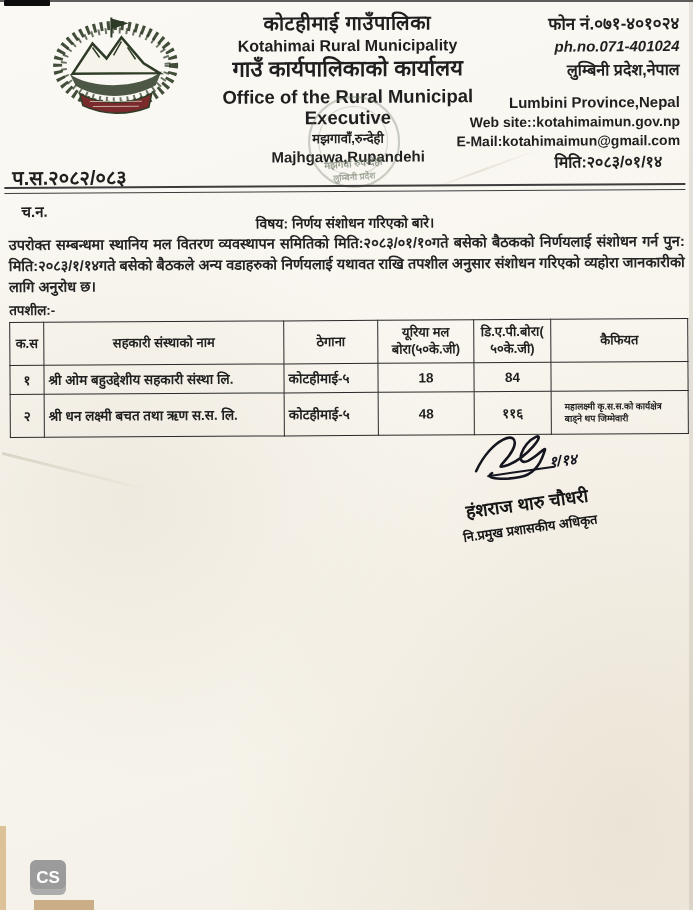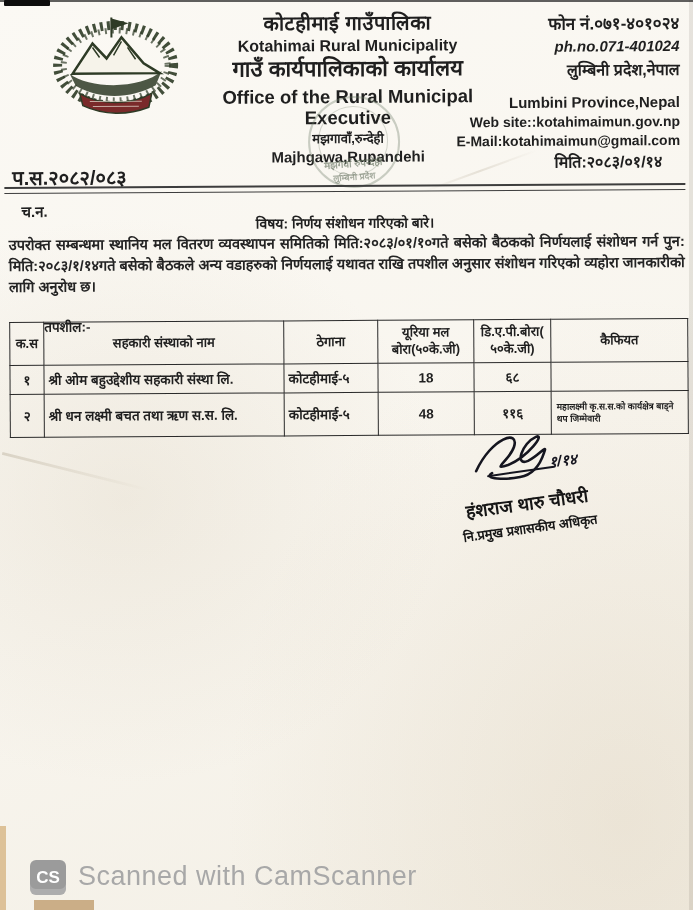--- a/index.html
+++ b/index.html
@@ -56,32 +56,32 @@
     border:1px solid rgba(105,120,100,.3);position:absolute;}
   .stamp-l1{left:300px;top:156px;width:110px;text-align:center;font-size:10px;
     color:rgba(98,112,92,.62);transform:rotate(-4deg);font-weight:bold;}
   .stamp-l2{left:306px;top:170px;width:100px;text-align:center;font-size:9px;
     color:rgba(98,112,92,.55);transform:rotate(-4deg);font-weight:bold;}
 
   
   .chn{left:14px;top:199px;font-size:15px;font-weight:bold;margin-left:9px;}
   .subject{left:0;top:213px;width:693px;text-align:center;font-size:14px;font-weight:bold;}
   .para{left:10px;top:233px;width:676px;font-size:14.5px;line-height:21px;text-align:justify;font-weight:bold;color:#242424;}
-  .tapasil{left:10px;top:316px;font-size:13.5px;font-weight:bold;margin-left:35px;}
+  .tapasil{left:10px;top:299px;font-size:13.5px;font-weight:bold;}
 
   
   .tbl-wrap{left:10px;top:320px;width:678px;}
   table{border-collapse:collapse;width:678px;table-layout:fixed;}
   th,td{border:1.4px solid #2a2a2a;padding:2px 4px;vertical-align:middle;overflow:hidden;}
   th{font-size:13px;font-weight:bold;text-align:center;line-height:1.3;height:38px;}
   td{font-size:13.5px;font-weight:bold;}
   .c-center{text-align:center;}
   .row1 td{height:24px;}
   .row2 td{height:38px;}
-  td.remarks-small{font-size:9px;font-weight:bold;line-height:1.35;padding:2px 5px;}
+  td.remarks-small{font-size:9px;font-weight:bold;line-height:1.35;padding:2px 13px;}
 
   
   .sig-svg{left:462px;top:428px;width:150px;height:62px;}
   .sig-scribble{left:549px;top:451px;font-size:15px;font-weight:bold;font-style:italic;transform:rotate(-6deg);color:#15151f;}
   .sig-block{left:428px;top:492px;width:200px;text-align:center;transform:rotate(-7.5deg);}
   .sig-name{font-size:18px;font-weight:bold;color:#161616;}
   .sig-title{font-size:13px;font-weight:bold;margin-top:4px;color:#161616;}
 
   
   .cs-badge{left:30px;top:860px;width:36px;height:35px;background:#9b9b9b;border-radius:6px;
@@ -173,21 +173,21 @@
             </th>
             <th>कैफियत</th>
           </tr>
         </thead>
         <tbody>
           <tr class="row1">
             <td class="c-center">१</td>
             <td>श्री ओम बहुउद्देशीय सहकारी संस्था लि.</td>
             <td>कोटहीमाई-५</td>
             <td class="c-center">18</td>
-            <td class="c-center">६८</td>
+            <td class="c-center">84</td>
             <td></td>
           </tr>
           <tr class="row2">
             <td class="c-center">२</td>
             <td>श्री धन लक्ष्मी बचत तथा ऋण स.स. लि.</td>
             <td>कोटहीमाई-५</td>
             <td class="c-center">48</td>
             <td class="c-center">११६</td>
             <td class="remarks-small">महालक्ष्मी कृ.स.स.को कार्यक्षेत्र बाड्ने थप जिम्मेवारी</td>
           </tr>
@@ -201,15 +201,14 @@
     </svg>
     <div class="abs sig-scribble">१/१४</div>
     <div class="abs sig-block">
       <div class="sig-name">हंशराज थारु चौधरी</div>
       <div class="sig-title">नि.प्रमुख प्रशासकीय अधिकृत</div>
     </div>
 
   </div>
 
   <div class="abs cs-badge">CS</div>
-  <div class="abs cs-text">Scanned with CamScanner</div>
 
 </div>
 
 </body></html>

